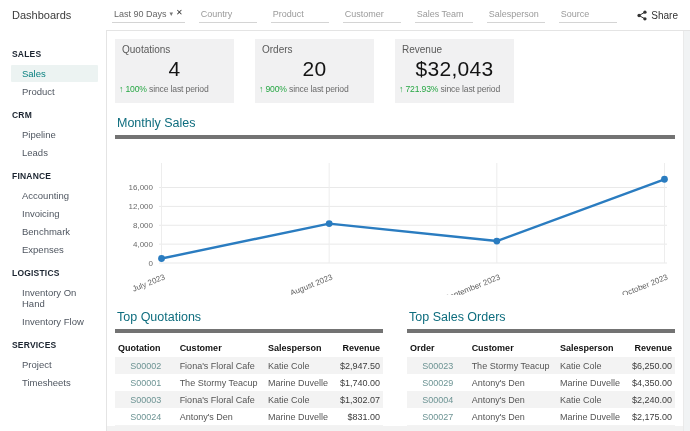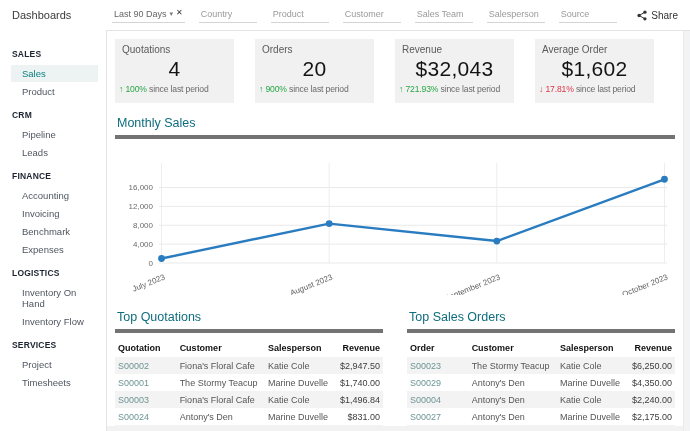--- a/index.html
+++ b/index.html
@@ -50,21 +50,21 @@
        padding:0 0 5px 2px; border-bottom:4px solid #737373; }
 
   
   .tables-row { display:flex; gap:24px; margin-top:11px; margin-right:15px; }
   .table-block { flex:1; min-width:0; }
   table { width:100%; border-collapse:collapse; table-layout:fixed; margin-top:7px; }
   th { font-size:9px; font-weight:bold; color:#111; text-align:left; padding:3px 3px 4px 3px; }
   td { font-size:9px; color:#555; padding:3.5px 3px; overflow:hidden; white-space:nowrap; }
   th:last-child, td:last-child { text-align:right; }
   tbody tr:nth-child(odd) { background:#f3f3f3; }
-  td.rec-id { color:#6d9494; }
+  td.rec-id { color:#6d9494;text-align:center; }
   td.rev { color:#3c3c3c; }
   col.c1{width:23%} col.c2{width:33%} col.c3{width:26%} col.c4{width:18%}
 
   
   .chart-wrap { margin-top:6px; }
   svg text { font-family:"Liberation Sans","DejaVu Sans",sans-serif; }
 </style>
 </head>
 <body>
 
@@ -128,25 +128,20 @@
           </div>
           <div class="kpi">
             <div class="kpi-title">Orders</div>
             <div class="kpi-value">20</div>
             <div class="kpi-change"><span class="up">↑ </span><span class="up">900%</span><span> since last period</span></div>
           </div>
           <div class="kpi">
             <div class="kpi-title">Revenue</div>
             <div class="kpi-value">$32,043</div>
             <div class="kpi-change"><span class="up">↑ </span><span class="up">721.93%</span><span> since last period</span></div>
-          </div>
-          <div class="kpi">
-            <div class="kpi-title">Average Order</div>
-            <div class="kpi-value">$1,602</div>
-            <div class="kpi-change"><span class="down">↓ </span><span class="down">17.81%</span><span> since last period</span></div>
           </div>
         </div>
 
       <div class="section">
         <div class="section-head">Monthly Sales</div>
         <div class="chart-wrap">
           <svg id="chart-svg" width="558" height="150" viewBox="0 0 558 150">
               <line x1="44" y1="118" x2="552" y2="118" stroke="#e9e9e9" stroke-width="1"></line>
               <text x="38" y="120.5" text-anchor="end" font-size="8" fill="#6b6b6b">0</text>
               <line x1="44" y1="99.12820512820512" x2="552" y2="99.12820512820512" stroke="#e9e9e9" stroke-width="1"></line>
@@ -202,21 +197,21 @@
                 <tr>
                   <td class="rec-id">S00001</td>
                   <td>The Stormy Teacup</td>
                   <td>Marine Duvelle</td>
                   <td class="rev">$1,740.00</td>
                 </tr>
                 <tr>
                   <td class="rec-id">S00003</td>
                   <td>Fiona's Floral Cafe</td>
                   <td>Katie Cole</td>
-                  <td class="rev">$1,496.84</td>
+                  <td class="rev">$1,302.07</td>
                 </tr>
                 <tr>
                   <td class="rec-id">S00024</td>
                   <td>Antony's Den</td>
                   <td>Marine Duvelle</td>
                   <td class="rev">$831.00</td>
                 </tr>
                 <tr>
                   <td colspan="4">&nbsp;</td>
                 </tr>

